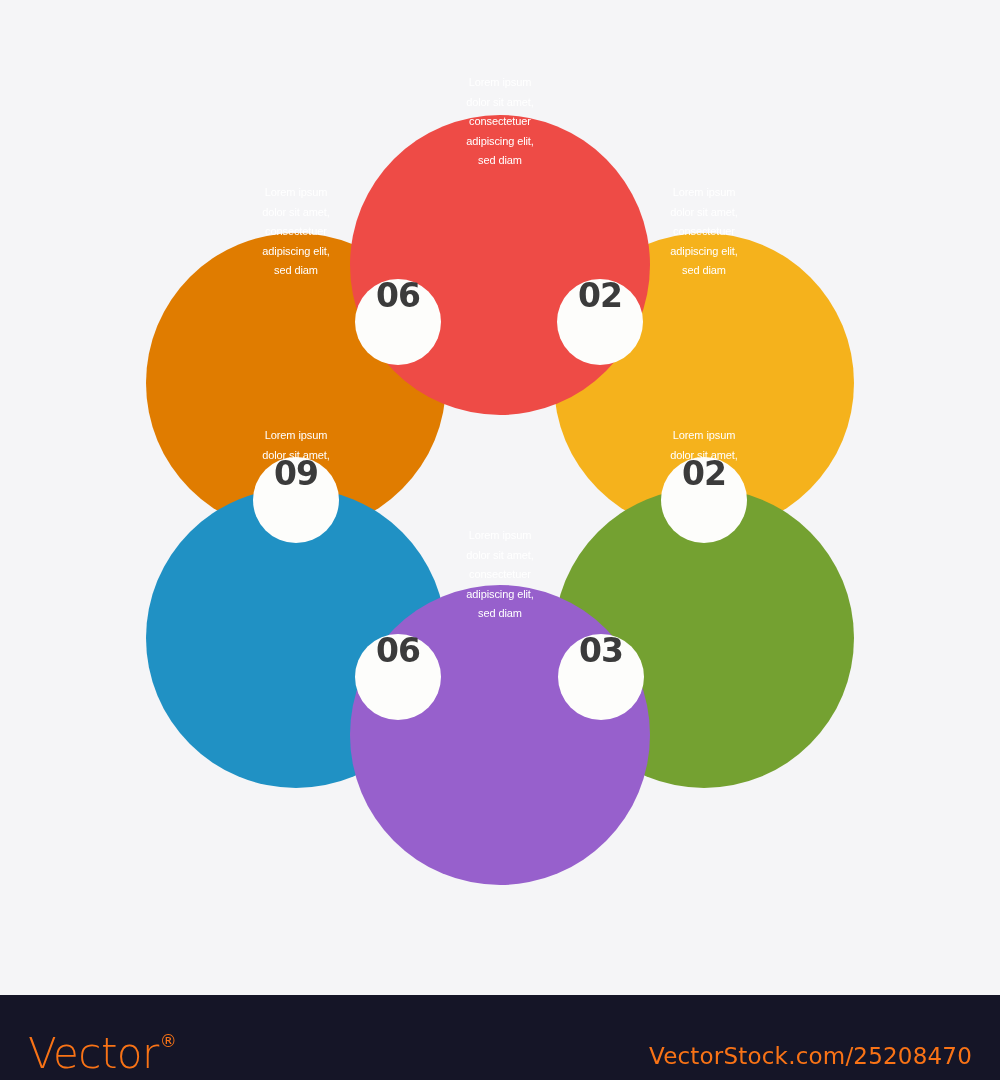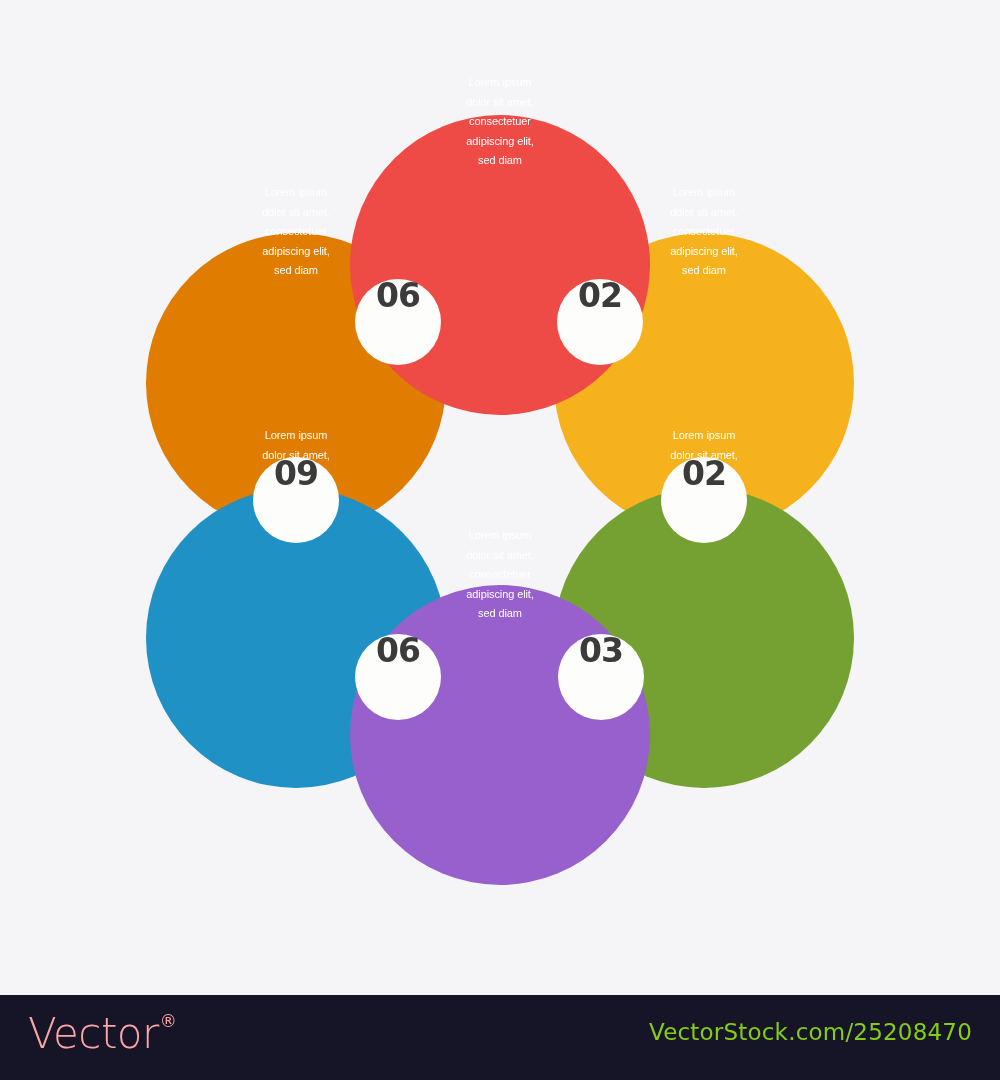--- a/index.html
+++ b/index.html
@@ -73,24 +73,24 @@
     left: 0;
     top: 995px;
     width: 1000px;
     height: 85px;
     background: #151527;
   }
 
   #logo {
     position: absolute;
     left: 28px;
-    top: 15px;
+    top: 35px;
     display: flex;
     align-items: flex-start;
-    color: #fca5a5;
+    color: #f97316;
     justify-content: space-between;
   }
 
   .logo-light {
     font-family: "DejaVu Sans", sans-serif;
     font-size: 42px;
     font-weight: 300;
     letter-spacing: -0.5px;
     line-height: 48px;
   }
@@ -106,24 +106,24 @@
   .logo-reg {
     font-family: "DejaVu Sans", sans-serif;
     font-size: 17px;
     line-height: 22px;
     margin-left: 1px;
   }
 
   #footer-url {
     position: absolute;
     right: 28px;
-    top: 24px;
+    top: 48px;
     font-family: "DejaVu Sans", sans-serif;
     font-size: 23px;
-    color: #84cc16;
+    color: #f97316;
     letter-spacing: 0.2px;
   }
 </style>
 </head>
 <body>
 
 <div id="page" style="background: rgb(245, 245, 247);">
 
   <div id="infographic" style="background: rgb(245, 245, 247);">
 

